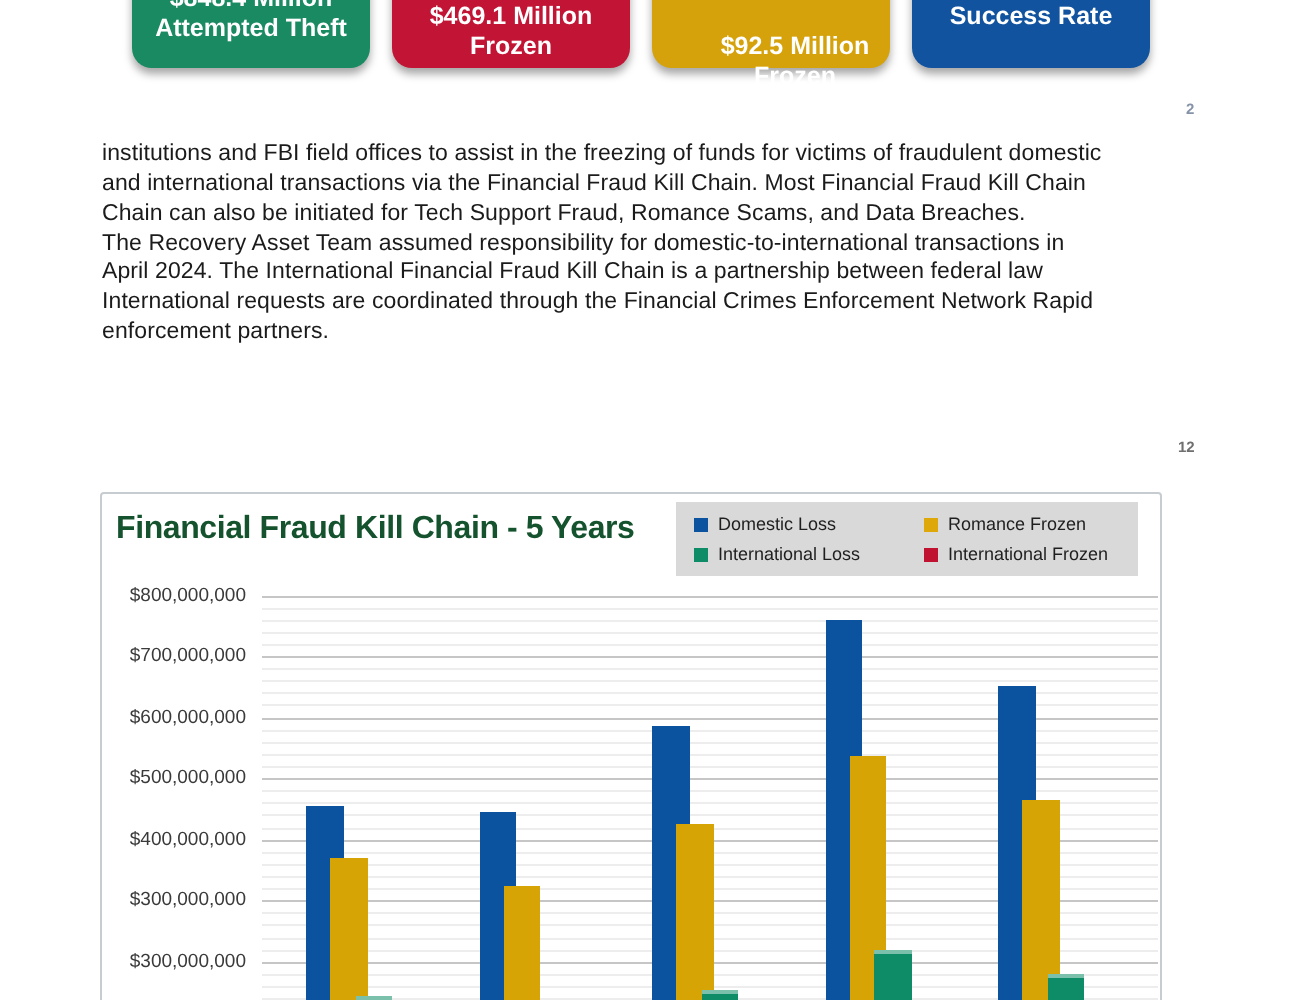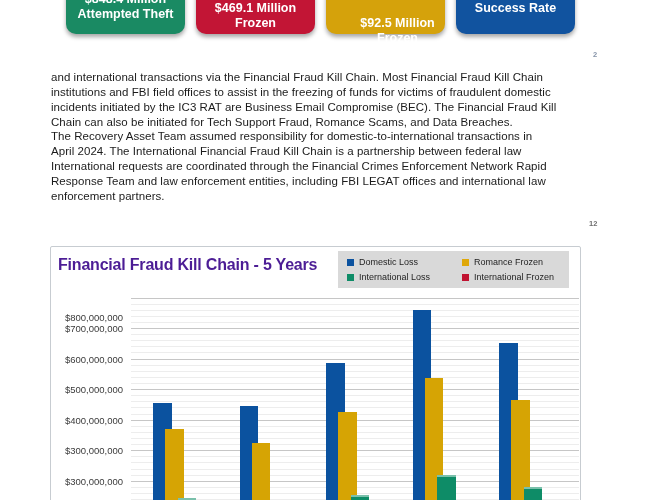--- a/index.html
+++ b/index.html
@@ -22,21 +22,21 @@
     position:absolute; left:51px; top:70px; width:556px;
     font-size:11.5px; line-height:14.85px; color:#1b1b1b; letter-spacing:0.05px;
   }
   
   #chart {
     position:absolute; left:50px; top:246px; width:531px; height:300px;
     border:1.5px solid #c7ccd1; border-radius:2px; background:#fff;
   }
   #chart-title {
     position:absolute; left:7px; top:9px; font-size:16px; font-weight:bold;
-    color:#4c1d95; letter-spacing:-0.2px;
+    color:#14532d; letter-spacing:-0.2px;
   }
   #legend {
     position:absolute; left:287px; top:4px; width:231px; height:37px;
     background:#d9d9d9;
   }
   .legend-item { position:absolute; height:12px; white-space:nowrap; }
   .legend-swatch { position:absolute; left:0; top:2px; width:7px; height:7px; }
   .legend-label { position:absolute; left:12px; top:0; font-size:9px; color:#1f1f1f; }
   #plot { position:absolute; left:0; top:0; width:531px; height:300px; }
   .gridline { position:absolute; height:1px; }
@@ -75,28 +75,26 @@
       <div class="stat-box" style="left: 456px; background: rgb(17, 83, 159);">
         <div class="stat-text" style="top: 39px;">
           <div>Success Rate</div>
         </div>
       </div>
     </div>
 
   <div class="footnote" style="left:593px; top:50px; color:#8593a8;">2</div>
 
   <div id="body-text">
+      <div>institutions and FBI field offices to assist in the freezing of funds for victims of fraudulent domestic</div>
       <div>and international transactions via the Financial Fraud Kill Chain. Most Financial Fraud Kill Chain</div>
-      <div>institutions and FBI field offices to assist in the freezing of funds for victims of fraudulent domestic</div>
-      <div>incidents initiated by the IC3 RAT are Business Email Compromise (BEC). The Financial Fraud Kill</div>
       <div>Chain can also be initiated for Tech Support Fraud, Romance Scams, and Data Breaches.</div>
       <div>The Recovery Asset Team assumed responsibility for domestic-to-international transactions in</div>
       <div>April 2024. The International Financial Fraud Kill Chain is a partnership between federal law</div>
       <div>International requests are coordinated through the Financial Crimes Enforcement Network Rapid</div>
-      <div>Response Team and law enforcement entities, including FBI LEGAT offices and international law</div>
       <div>enforcement partners.</div>
     </div>
 
   <div class="footnote" style="left:589px; top:219px; color:#6f6f6f;">12</div>
 
   <div id="chart">
     <div id="plot">
         <div class="gridline minor" style="left: 80px; width: 448px; top: 56.61px;"></div>
         <div class="gridline minor" style="left: 80px; width: 448px; top: 62.72px;"></div>
         <div class="gridline minor" style="left: 80px; width: 448px; top: 68.83px;"></div>
@@ -124,21 +122,21 @@
         <div class="gridline minor" style="left: 80px; width: 448px; top: 239.91px;"></div>
         <div class="gridline minor" style="left: 80px; width: 448px; top: 246.02px;"></div>
         <div class="gridline minor" style="left: 80px; width: 448px; top: 252.13px;"></div>
         <div class="gridline major" style="left: 80px; width: 448px; top: 50.5px;"></div>
         <div class="gridline major" style="left: 80px; width: 448px; top: 81.05px;"></div>
         <div class="gridline major" style="left: 80px; width: 448px; top: 111.6px;"></div>
         <div class="gridline major" style="left: 80px; width: 448px; top: 142.15px;"></div>
         <div class="gridline major" style="left: 80px; width: 448px; top: 172.7px;"></div>
         <div class="gridline major" style="left: 80px; width: 448px; top: 203.25px;"></div>
         <div class="gridline major" style="left: 80px; width: 448px; top: 233.8px;"></div>
-        <div class="y-tick" style="left: 0px; top: 50.5px; margin-top: 19px;">$800,000,000</div>
+        <div class="y-tick" style="left: 0px; top: 50.5px;">$800,000,000</div>
         <div class="y-tick" style="left: 0px; top: 81.05px;">$700,000,000</div>
         <div class="y-tick" style="left: 0px; top: 111.6px;">$600,000,000</div>
         <div class="y-tick" style="left: 0px; top: 142.15px;">$500,000,000</div>
         <div class="y-tick" style="left: 0px; top: 172.7px;">$400,000,000</div>
         <div class="y-tick" style="left: 0px; top: 203.25px; text-align: right;">$300,000,000</div>
         <div class="y-tick" style="left: 0px; top: 233.8px;">$300,000,000</div>
         <div class="bar" style="left: 102px; top: 155.898px; width: 18.6px; height: 139.002px; background: rgb(11, 82, 159); z-index: 1;"></div>
         <div class="bar" style="left: 188.5px; top: 158.952px; width: 18.6px; height: 135.947px; background: rgb(11, 82, 159); z-index: 1;"></div>
         <div class="bar" style="left: 275px; top: 116.183px; width: 18.6px; height: 178.717px; background: rgb(11, 82, 159); z-index: 1;"></div>
         <div class="bar" style="left: 361.5px; top: 62.72px; width: 18.6px; height: 232.18px; background: rgb(11, 82, 159); z-index: 1;"></div>

